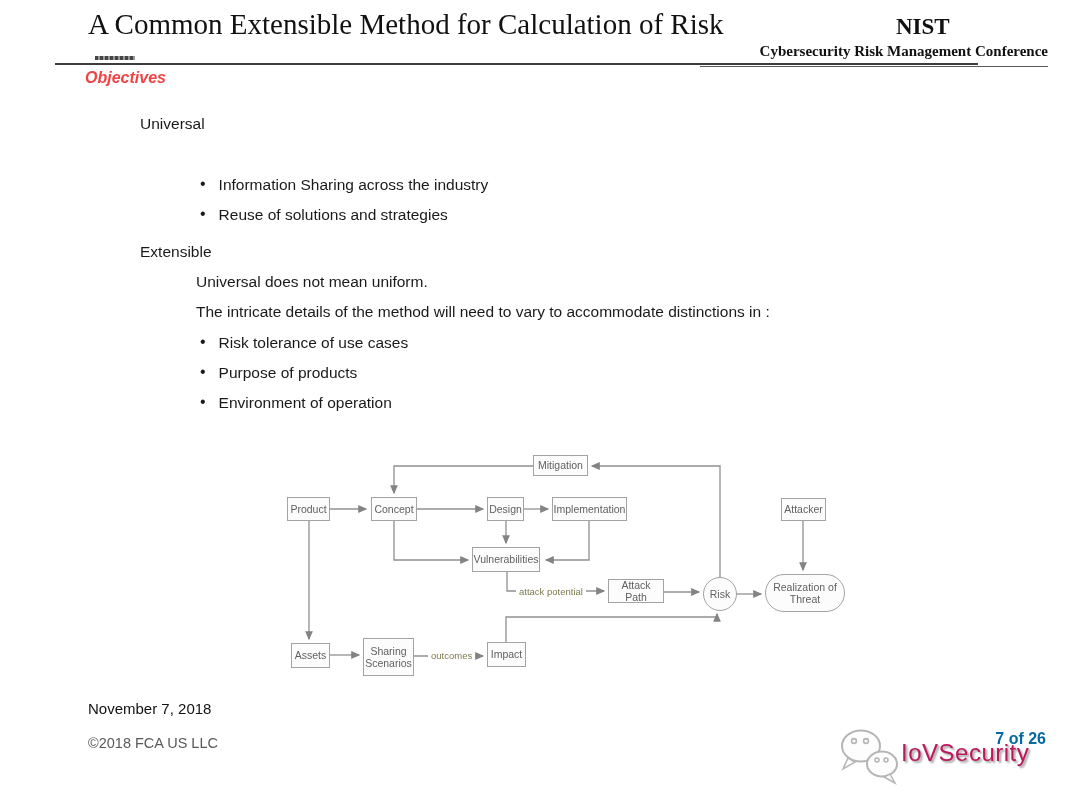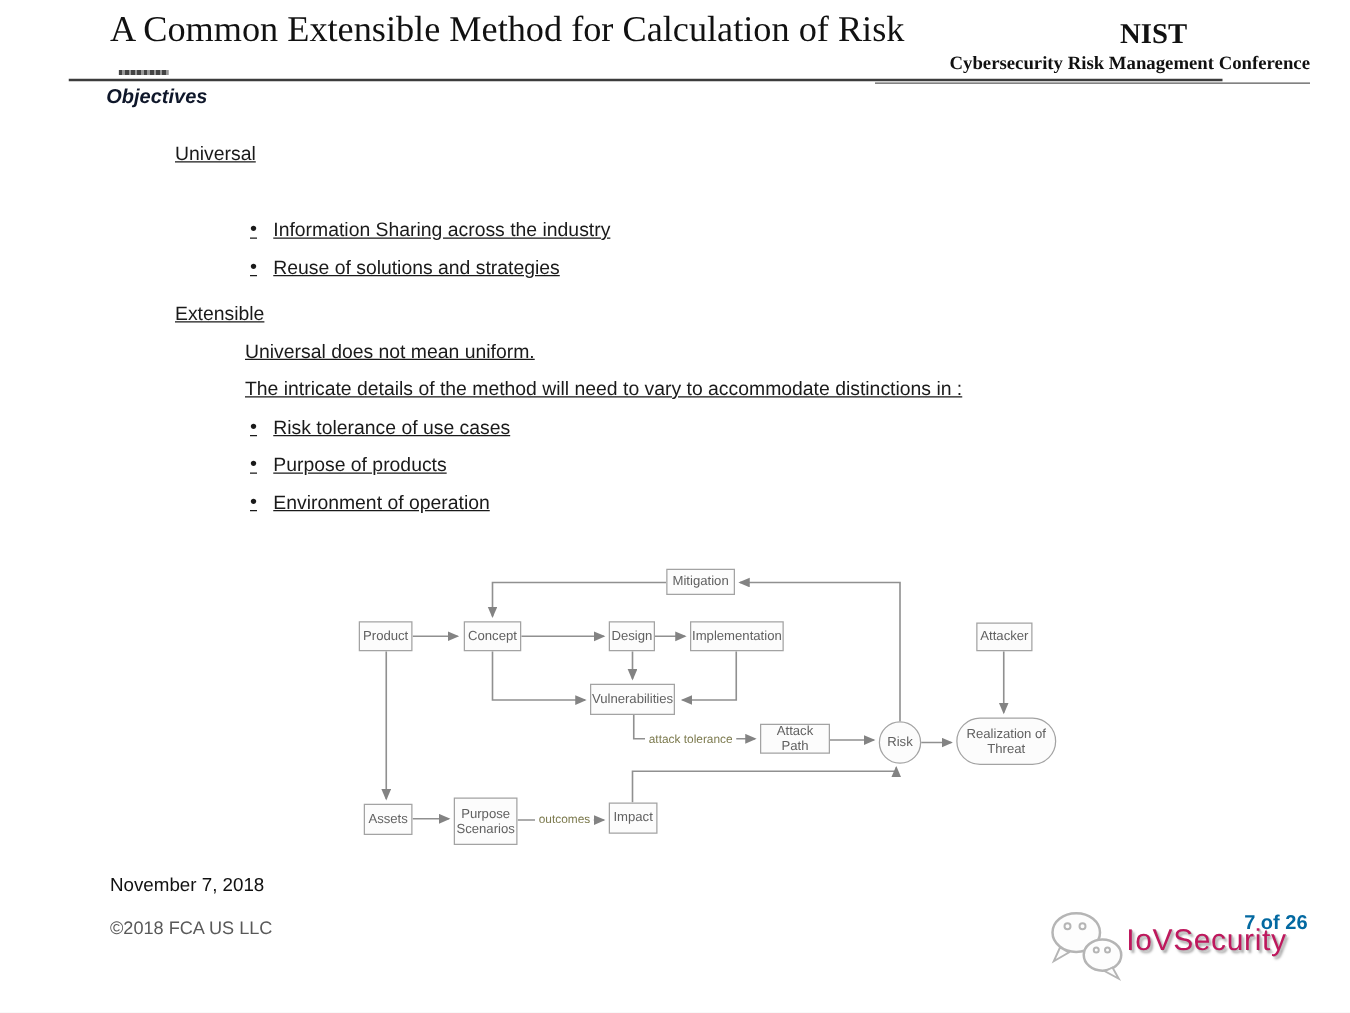--- a/index.html
+++ b/index.html
@@ -8,24 +8,24 @@
 
   
   .title { position:absolute; left:88px; top:8px; font-family:"Liberation Serif", serif; font-size:29px; color:#111; white-space:nowrap; }
   .org { position:absolute; left:896px; top:14px; font-family:"Liberation Serif", serif; font-weight:bold; font-size:23px; color:#111; }
   .conference { position:absolute; right:32px; top:43px; font-family:"Liberation Serif", serif; font-weight:bold; font-size:15px; color:#111; }
   .rule-main { position:absolute; left:55px; top:63px; width:923px; height:2px; background:#3c3c3c; }
   .rule-thin { position:absolute; left:700px; top:66px; width:348px; height:1px; background:#5a5a5a; }
   .scribble { position:absolute; left:95px; top:56px; width:40px; height:4px;
               background:repeating-linear-gradient(90deg,#444 0 3px,#999 3px 5px); }
 
-  .heading { position:absolute; left:85px; top:69px; font-size:16px; font-weight:bold; font-style:italic; color:#0f172a; }
+  .heading { position:absolute; left:85px; top:69px; font-size:16px; font-weight:bold; font-style:italic; color:#ef4444; }
 
   
-  .t { position:absolute; font-size:15.5px; color:#1a1a1a; white-space:nowrap;text-decoration:underline; }
+  .t { position:absolute; font-size:15.5px; color:#1a1a1a; white-space:nowrap; }
   .sec-title { left:140px; }
   .sub { left:196px; }
   .bullet { left:200px; }
   .bullet::before { content:"•"; font-size:16px; margin-right:13px; position:relative; top:-1px; }
 
   
   .diagram { position:absolute; left:280px; top:450px; width:575px; height:235px;text-decoration:underline; }
   .diagram svg.wires { position:absolute; left:0; top:0; z-index:1; }
   .node { position:absolute; z-index:2; background:#fcfcfc; border:1px solid #a3a3a3; color:#616161;
           font-size:10.5px; line-height:1.15; display:flex; align-items:center; justify-content:center;
@@ -97,24 +97,24 @@
     <div class="node" style="left:7px;   top:47px; width:43px; height:24px">Product</div>
     <div class="node" style="left:91px;  top:47px; width:46px; height:24px">Concept</div>
     <div class="node" style="left:207px; top:47px; width:37px; height:24px">Design</div>
     <div class="node" style="left:272px; top:47px; width:75px; height:24px">Implementation</div>
     <div class="node" style="left:501px; top:48px; width:45px; height:23px">Attacker</div>
     <div class="node" style="left:192px; top:97px; width:68px; height:25px">Vulnerabilities</div>
     <div class="node" style="left:328px; top:129px; width:56px; height:24px">Attack Path</div>
     <div class="node round" style="left:423px; top:127px; width:34px; height:34px">Risk</div>
     <div class="node pill" style="left:485px; top:124px; width:80px; height:38px">Realization of Threat</div>
     <div class="node" style="left:11px;  top:193px; width:39px; height:25px">Assets</div>
-    <div class="node" style="left:83px;  top:188px; width:51px; height:38px">Purpose Scenarios</div>
+    <div class="node" style="left:83px;  top:188px; width:51px; height:38px">Sharing Scenarios</div>
     <div class="node" style="left:207px; top:192px; width:39px; height:25px">Impact</div>
 
-    <span class="edge-label" style="left:236px; top:136px">attack tolerance</span>
+    <span class="edge-label" style="left:236px; top:136px">attack potential</span>
     <span class="edge-label" style="left:148px; top:200px">outcomes</span>
   </div>
 
   <div class="date">November 7, 2018</div>
   <div class="copyright">©2018 FCA US LLC</div>
   <div class="pagenum">7 of 26</div>
 
   <div class="watermark-icon">
     <svg width="68" height="58" viewBox="0 0 68 58">
       <g fill="#fdfdfd" stroke="#b5b5b5" stroke-width="2">

